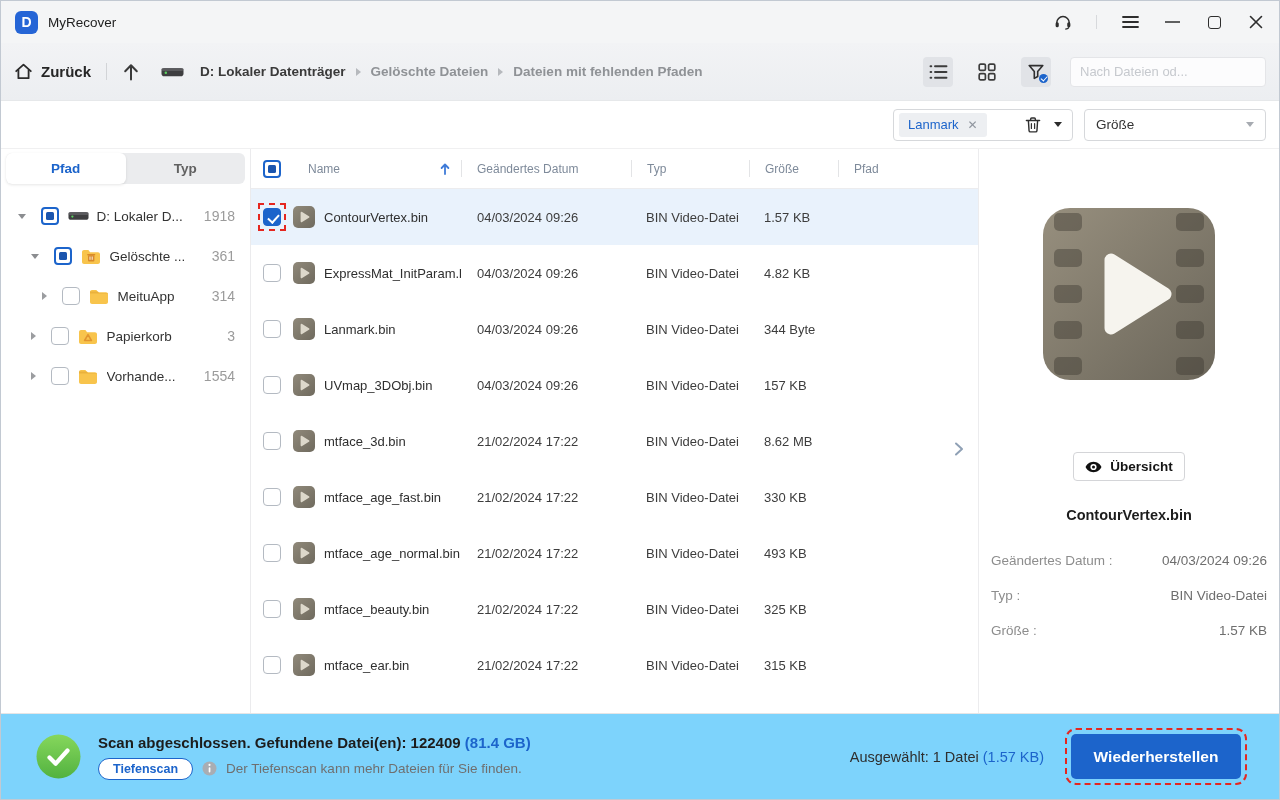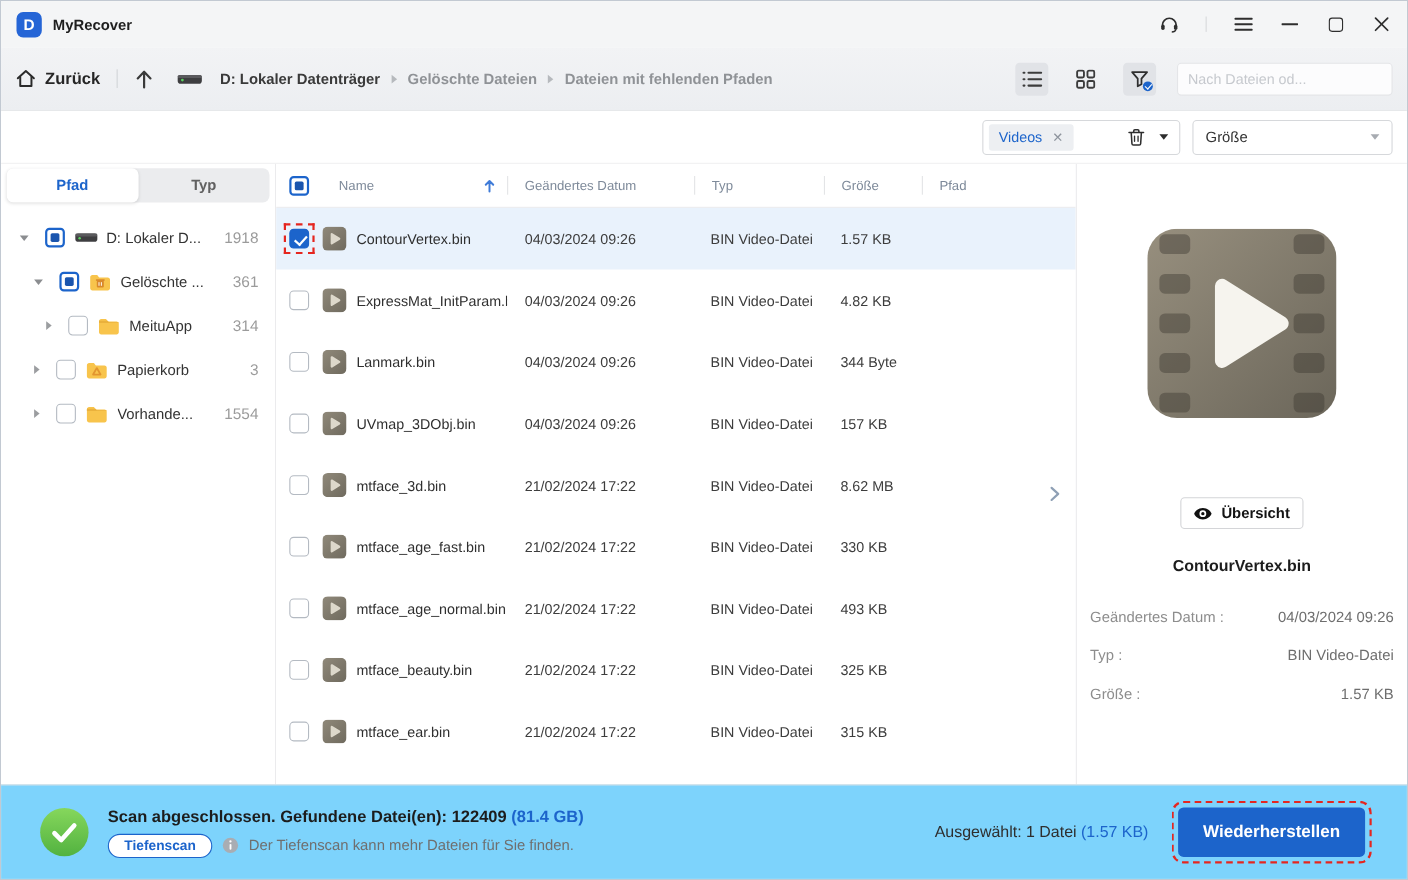--- a/index.html
+++ b/index.html
@@ -6,21 +6,21 @@
   * { box-sizing: border-box; margin: 0; padding: 0; }
   html,body { width:1280px; height:800px; font-family:"Liberation Sans","DejaVu Sans",sans-serif; }
   #app { position:relative; width:1280px; height:800px; background:#fff; border:1px solid #c2c9d2; overflow:hidden; }
 
   
   #titlebar { position:absolute; top:0; left:0; right:0; height:42px; background:#f4f5f6;
     display:flex; align-items:center; justify-content:space-between; padding:0 14px; }
   .tb-left { display:flex; align-items:center; gap:10px; }
   .logo { width:23px; height:23px; border-radius:6px; background:#2565d6; color:#fff; font-weight:800;
     font-size:14px; display:flex; align-items:center; justify-content:center; }
-  .app-title { font-size:13.5px; font-weight:700; color:#1e1e1e; }
+  .app-title { font-size:13.5px; font-weight:400; color:#1e1e1e; }
   .tb-right { display:flex; align-items:center; gap:24px; }
   .tb-btn { width:18px; height:18px; display:flex; align-items:center; justify-content:center; cursor:pointer; }
   .tb-sep { width:1px; height:14px; background:#d7d9dc; }
   .max-box { width:13px; height:13px; border:1.6px solid #2e2e2e; border-radius:3px; }
 
   
   #toolbar { position:absolute; top:42px; left:0; right:0; height:58px;
     background:linear-gradient(#f2f3f5,#eceef1); border-bottom:1px solid #e6e8ea;
     display:flex; align-items:center; justify-content:space-between; padding:0 13px; }
   .nav-left { display:flex; align-items:center; }
@@ -268,21 +268,21 @@
             <circle cx="7" cy="7" r="5.2" fill="none" stroke="#c7cad0" stroke-width="1.7"></circle>
             <path d="M11 11l4.2 4.2" stroke="#c7cad0" stroke-width="1.7" stroke-linecap="round"></path>
           </svg>
       </span>
     </div>
   </div>
 
   <div id="filterbar">
     <div class="filter-combo">
       <span class="tag-pill">
-        <span>Videos</span>
+        <span>Lanmark</span>
         <span class="tag-x">✕</span>
       </span>
       <span class="combo-spacer"></span>
       <svg width="16" height="18" viewBox="0 0 17 18">
           <path d="M1.5 4.2h14" stroke="#2f2f2f" stroke-width="1.5" stroke-linecap="round"></path>
           <path d="M6 4 V2.7 q0-1.1 1.1-1.1 h2.8 q1.1 0 1.1 1.1 V4" fill="none" stroke="#2f2f2f" stroke-width="1.5"></path>
           <path d="M3.6 4.4 l.7 10.6 q.1 1.3 1.4 1.3 h5.6 q1.3 0 1.4-1.3 l.7-10.6" fill="none" stroke="#2f2f2f" stroke-width="1.5"></path>
           <path d="M6.8 7.6v5 M10.2 7.6v5" stroke="#2f2f2f" stroke-width="1.3" stroke-linecap="round"></path>
         </svg>
       <span class="caret-dn"></span>

